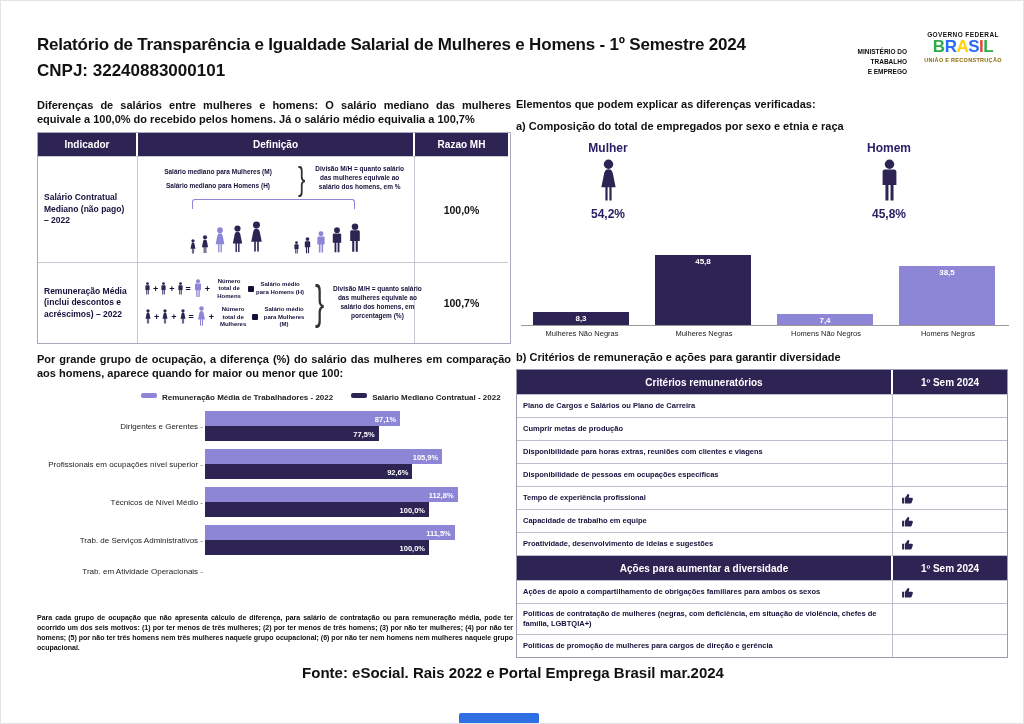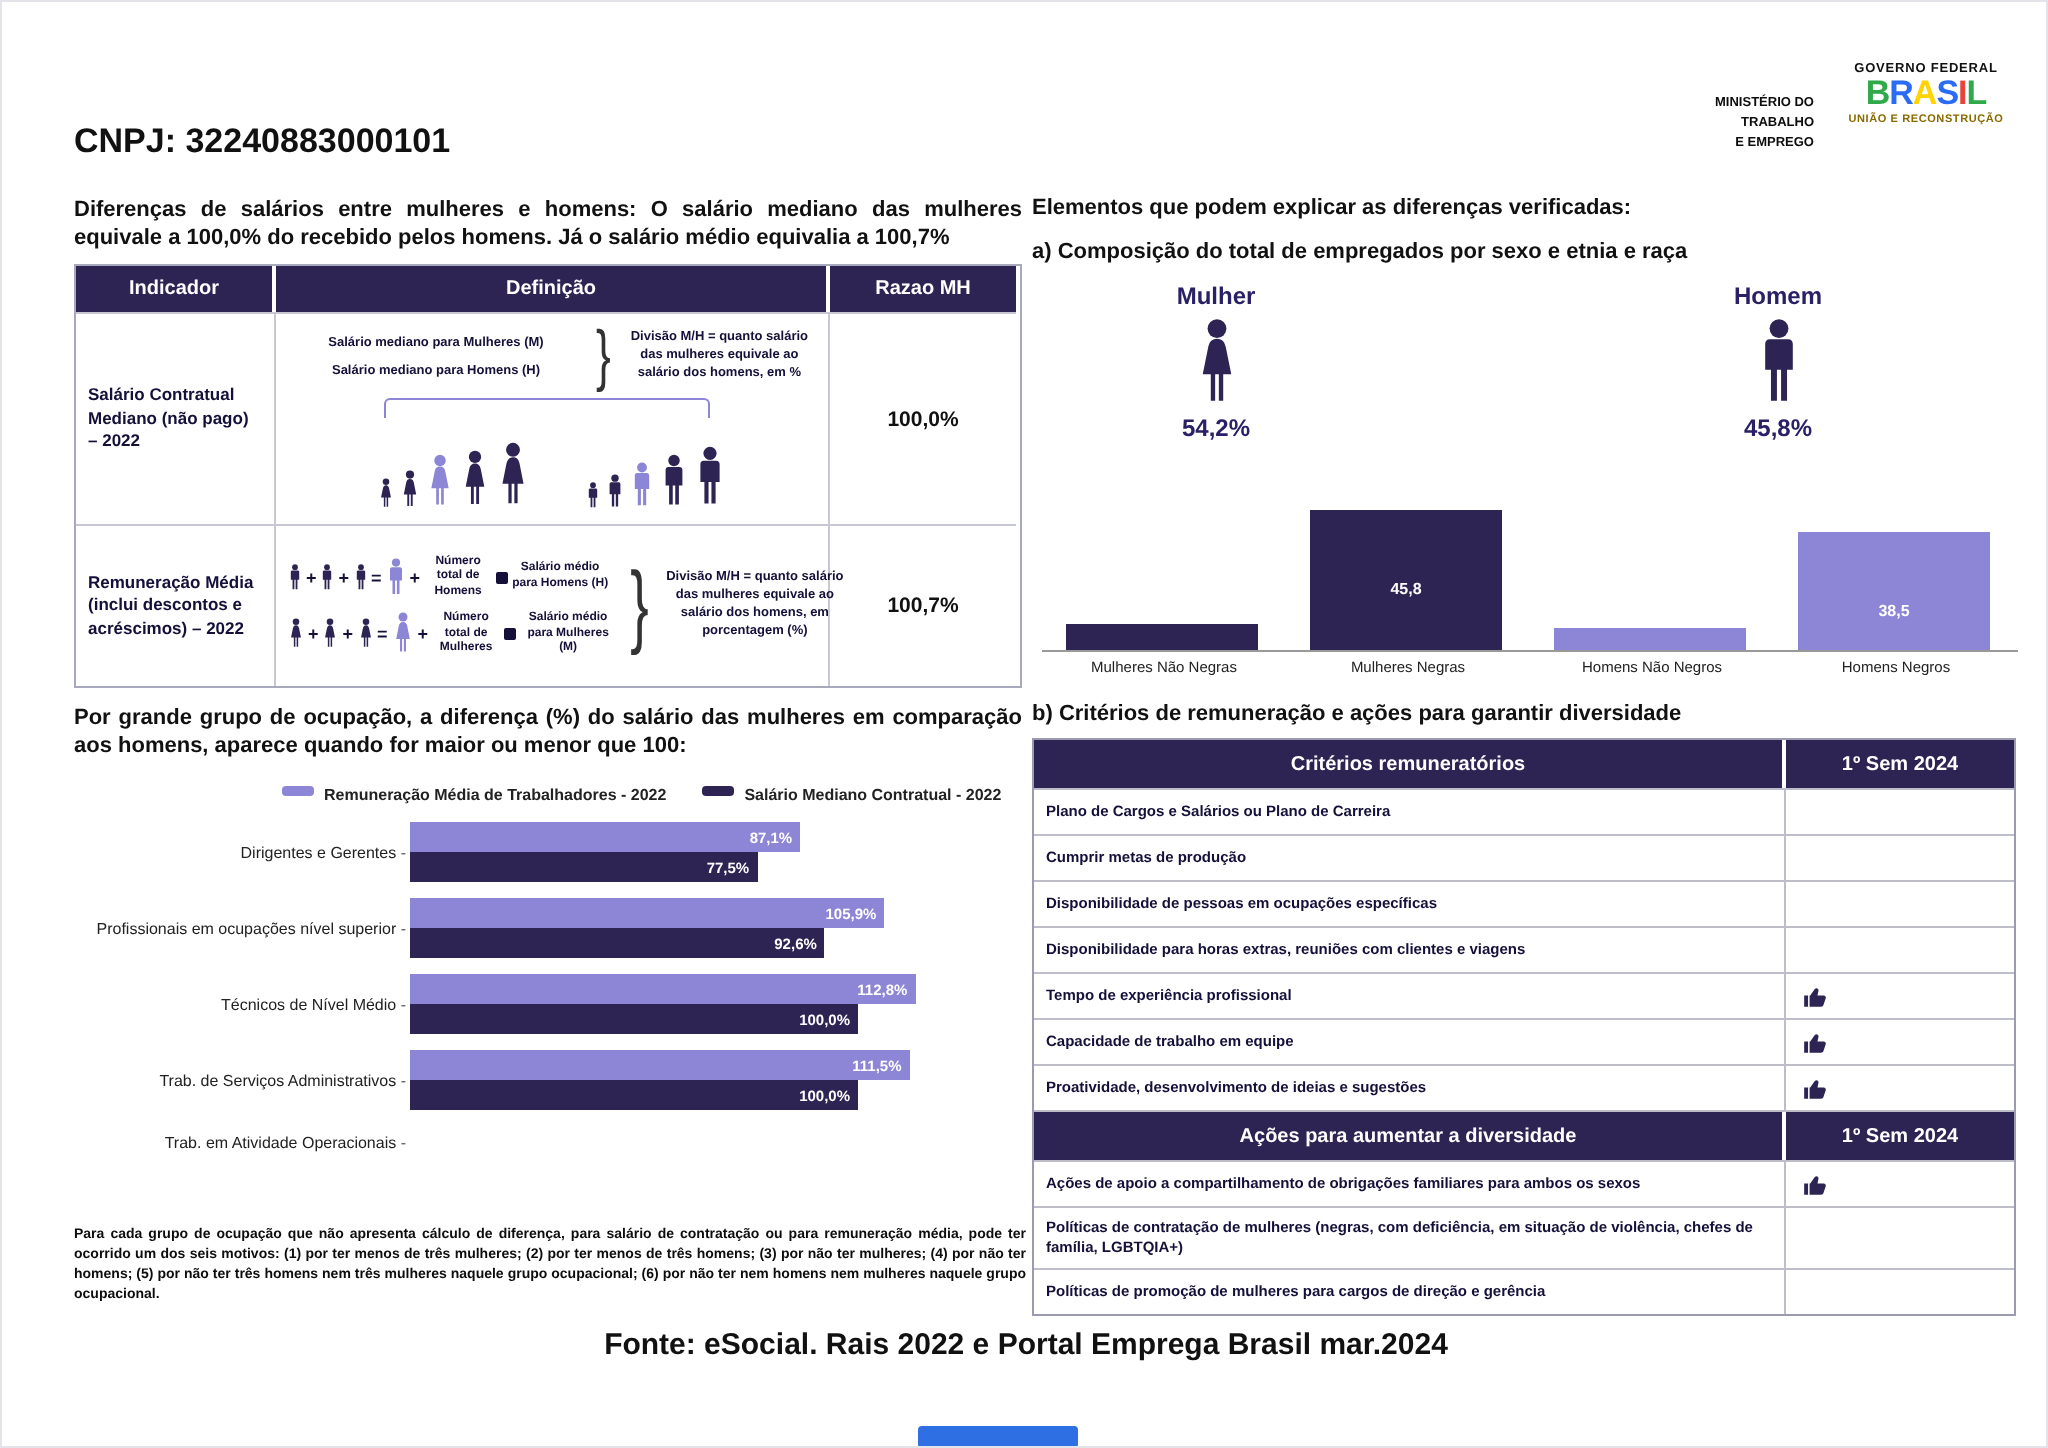--- a/index.html
+++ b/index.html
@@ -59,21 +59,21 @@
   .hval{position:absolute;right:4px;top:50%;transform:translateY(-50%);color:#fff;font-size:7.5px;font-weight:bold;}
   .footnote{position:absolute;left:36px;top:612px;width:476px;font-size:7px;font-weight:bold;line-height:1.45;text-align:justify;color:#0d0d0d;}
   
   .explain{position:absolute;left:515px;top:97px;width:494px;font-size:11px;font-weight:600;}
   .sec-a{position:absolute;left:515px;top:119px;width:494px;font-size:11px;font-weight:600;}
   .g-label{position:absolute;width:100px;text-align:center;font-size:12px;font-weight:bold;color:#2a2066;}
   .g-icon{position:absolute;width:100px;text-align:center;}
   .g-val{position:absolute;width:100px;text-align:center;font-size:12px;font-weight:bold;color:#2a2066;}
   .vplot{position:absolute;left:520px;top:234px;width:488px;height:90px;border-bottom:1px solid #999;}
   .vbar{position:absolute;bottom:0;width:96px;}
-  .vval{position:absolute;top:2px;left:0;width:100%;text-align:center;color:#fff;font-size:8px;font-weight:bold;margin-top:33px;}
+  .vval{position:absolute;top:2px;left:0;width:100%;text-align:center;color:#fff;font-size:8px;font-weight:bold;}
   .vcats{position:absolute;left:520px;top:328px;width:488px;display:flex;}
   .vcat{width:122px;text-align:center;font-size:7.5px;color:#222;}
   .sec-b{position:absolute;left:515px;top:350px;width:494px;font-size:11px;font-weight:600;}
   .crit-table{position:absolute;left:515px;top:368px;width:492px;border:1px solid #9a9ab0;box-sizing:border-box;background:#fff;}
   .ct-row{display:grid;grid-template-columns:376px 114px;border-top:1px solid #bdbdcc;}
   .ct-row:first-child{border-top:none;}
   .ct-head{background:#2e2454;color:#fff;font-weight:bold;font-size:10px;height:24px;display:flex;align-items:center;justify-content:center;}
   .ct-head.lbl{border-right:2px solid #fff;}
   .ct-lbl{font-size:7.5px;font-weight:bold;color:#15103a;padding:5px 6px;display:flex;align-items:center;line-height:1.3;border-right:1px solid #bdbdcc;min-height:12px;}
   .ct-val{display:flex;align-items:center;padding-left:8px;}
@@ -94,20 +94,21 @@
     <circle cx="10" cy="4.6" r="4.1"></circle>
     <path d="M6 9.2 H14 C15.2 9.2 16 10 16 11.2 V22.5 H13.5 V36 H10.9 V22.5 H9.1 V36 H6.5 V22.5 H4 V11.2 C4 10 4.8 9.2 6 9.2 Z"></path>
   </symbol>
   <symbol id="iThumb" viewBox="0 0 24 24">
     <path d="M2 10.5 H5.6 V21 H2 Z M7 21 H17.6 C18.6 21 19.5 20.4 19.8 19.4 L21.9 13.2 C22.4 11.9 21.4 10.5 20 10.5 H14.3 L15.2 6.3 C15.4 5.2 14.8 4.2 13.7 3.9 C13 3.8 12.2 4.1 11.8 4.7 L7.6 10.5 H7 Z"></path>
   </symbol>
 </svg>
 
 <div id="page">
 
+  <div class="title">Relatório de Transparência e Igualdade Salarial de Mulheres e Homens - 1º Semestre 2024</div>
   <div class="cnpj">CNPJ: 32240883000101</div>
   <div class="ministry">
     <div>MINISTÉRIO DO</div>
     <div>TRABALHO</div>
     <div>E EMPREGO</div>
   </div>
   <div class="gov">
     <div class="gov-top">GOVERNO FEDERAL</div>
     <div class="gov-brand"><b>B</b><b>R</b><b>A</b><b>S</b><b>I</b><b>L</b></div>
     <div class="gov-bottom">UNIÃO E RECONSTRUÇÃO</div>
@@ -342,25 +343,25 @@
     </div>
     <div class="ct-row">
       <div class="ct-lbl">Plano de Cargos e Salários ou Plano de Carreira</div>
       <div class="ct-val"></div>
     </div>
     <div class="ct-row">
       <div class="ct-lbl">Cumprir metas de produção</div>
       <div class="ct-val"></div>
     </div>
     <div class="ct-row">
+      <div class="ct-lbl">Disponibilidade para horas extras, reuniões com clientes e viagens</div>
+      <div class="ct-val"></div>
+    </div>
+    <div class="ct-row">
       <div class="ct-lbl">Disponibilidade de pessoas em ocupações específicas</div>
-      <div class="ct-val"></div>
-    </div>
-    <div class="ct-row">
-      <div class="ct-lbl">Disponibilidade para horas extras, reuniões com clientes e viagens</div>
       <div class="ct-val"></div>
     </div>
     <div class="ct-row">
       <div class="ct-lbl">Tempo de experiência profissional</div>
       <div class="ct-val">
           <svg class="thumb" width="13" height="13">
             <use href="#iThumb"></use>
           </svg>
         </div>
     </div>

